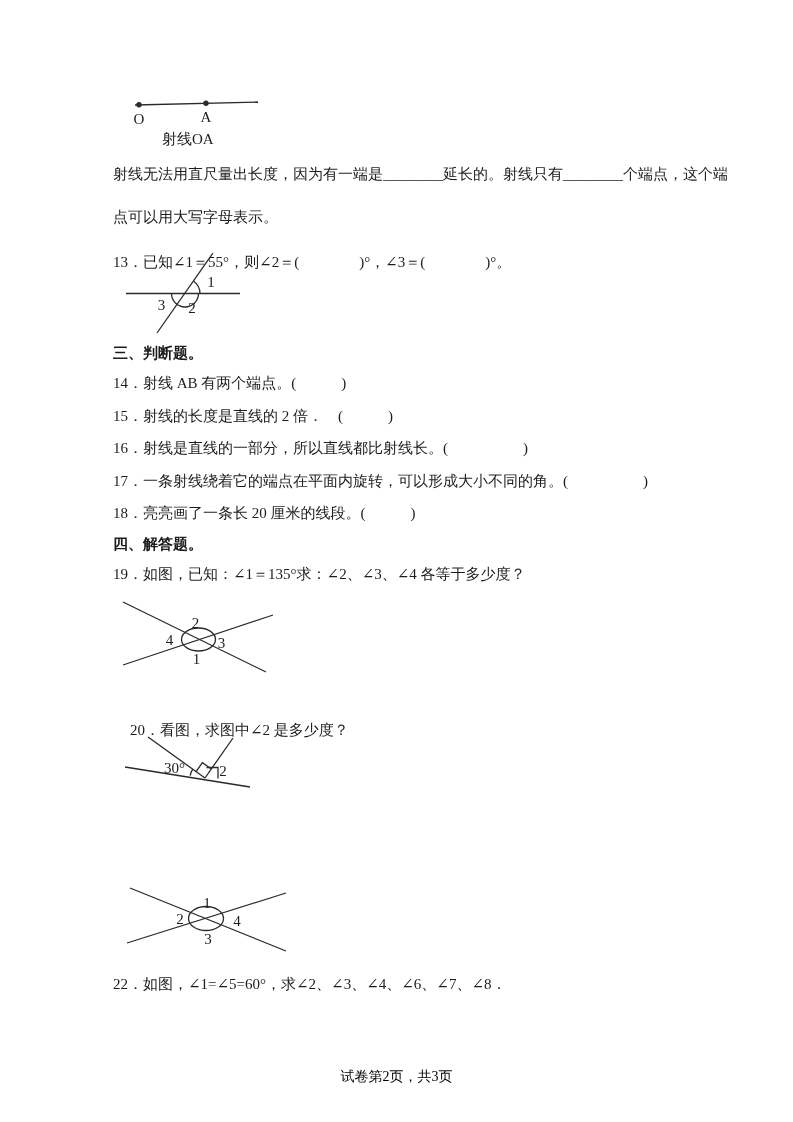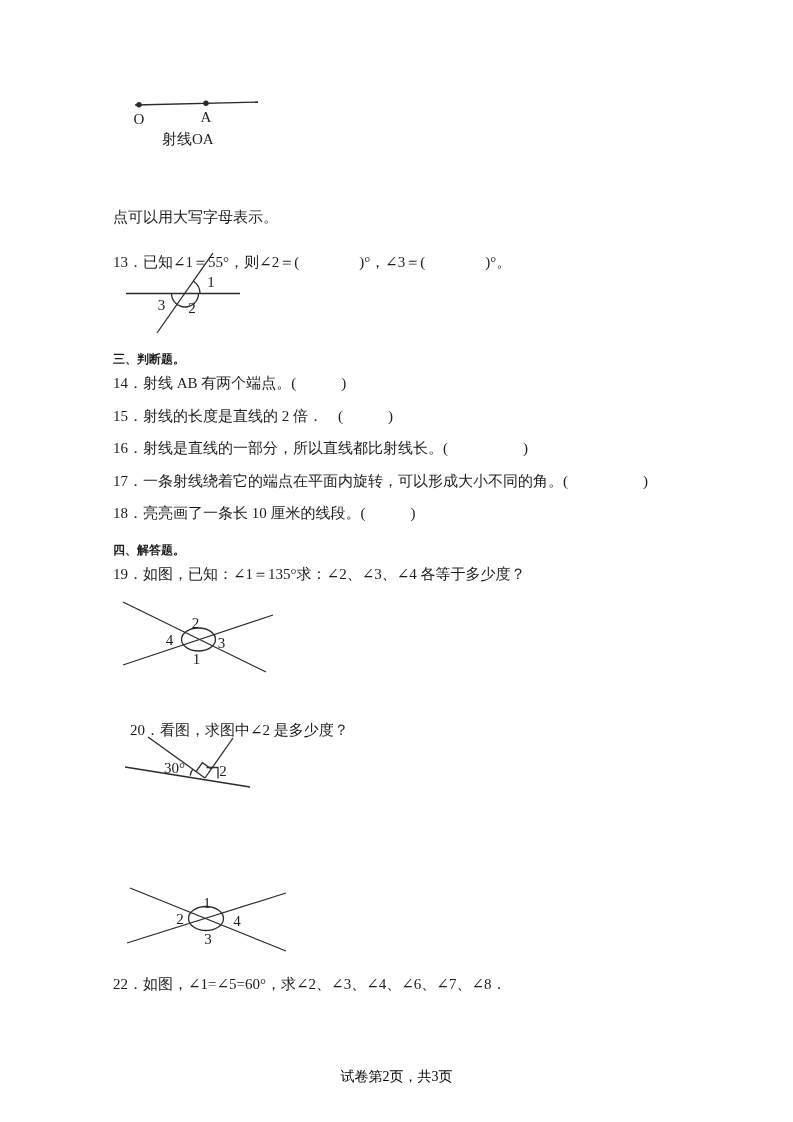--- a/index.html
+++ b/index.html
@@ -11,21 +11,21 @@
     color:#1c1c1c;
     overflow:hidden;
   }
   .t{
     position:absolute;
     font-size:15px;
     line-height:1.25;
     white-space:nowrap;
     color:#1c1c1c;
   }
-  .bold{font-weight:bold;font-size:12px;margin-top:8px;}
+  .bold{font-weight:bold;font-size:15px;}
   .fig{position:absolute;overflow:visible;}
   .fig line,.fig path,.fig ellipse{stroke:#2b2b2b;stroke-width:1.3;fill:none;}
   .fig circle{fill:#2b2b2b;stroke:none;}
   .fig text{fill:#1c1c1c;font-size:15px;font-family:"Liberation Serif","DejaVu Serif",serif;}
   .footer{
     position:absolute;top:1068px;left:0;width:100%;
     text-align:center;font-size:14px;color:#000000;
   }
 </style>
 </head>
@@ -35,41 +35,42 @@
 
   <svg class="fig" style="left:126px;top:86px;" width="175" height="62" viewBox="0 0 175 62">
     <line x1="9" y1="19" x2="132" y2="16"></line>
     <circle cx="13" cy="18.8" r="2.7"></circle>
     <circle cx="80" cy="17.3" r="2.7"></circle>
     <text x="13" y="38" text-anchor="middle">O</text>
     <text x="80" y="36" text-anchor="middle">A</text>
     <text x="36" y="58">射线OA</text>
   </svg>
 
+  <div class="t" style="left:113px;top:165px;">射线无法用直尺量出长度，因为有一端是________延长的。射线只有________个端点，这个端</div>
   <div class="t" style="left:113px;top:208px;">点可以用大写字母表示。</div>
 
   <div class="t" style="left:113px;top:231px;margin-top:22px;">13．已知∠1＝55°，则∠2＝(　　　　)°，∠3＝(　　　　)°。</div>
 
   <svg class="fig" style="left:118px;top:248px;" width="150" height="95" viewBox="0 0 150 95">
     <line x1="8" y1="45.5" x2="122" y2="45.5"></line>
     <line x1="95" y1="5" x2="39" y2="85"></line>
     <path d="M53.5 45.5 A13.5 13.5 0 0 0 80.5 45.5"></path>
     <path d="M82 45.5 A15 15 0 0 0 75.6 33.2"></path>
     <text x="93" y="39" text-anchor="middle">1</text>
     <text x="43.5" y="62" text-anchor="middle">3</text>
     <text x="74" y="65" text-anchor="middle">2</text>
   </svg>
 
   <div class="t bold" style="left:113px;top:344px;">三、判断题。</div>
 
   <div class="t" style="left:113px;top:374px;">14．射线 AB 有两个端点。(　　　)</div>
   <div class="t" style="left:113px;top:407px;">15．射线的长度是直线的 2 倍．　(　　　)</div>
   <div class="t" style="left:113px;top:439px;">16．射线是直线的一部分，所以直线都比射线长。(　　　　　)</div>
   <div class="t" style="left:113px;top:472px;">17．一条射线绕着它的端点在平面内旋转，可以形成大小不同的角。(　　　　　)</div>
-  <div class="t" style="left:113px;top:504px;">18．亮亮画了一条长 10 厘米的线段。(　　　)</div>
+  <div class="t" style="left:113px;top:504px;">18．亮亮画了一条长 20 厘米的线段。(　　　)</div>
 
   <div class="t bold" style="left:113px;top:535px;">四、解答题。</div>
 
   <div class="t" style="left:113px;top:565px;">19．如图，已知：∠1＝135°求：∠2、∠3、∠4 各等于多少度？</div>
 
   <svg class="fig" style="left:113px;top:597px;" width="170" height="92" viewBox="0 0 170 92">
     <line x1="10" y1="5" x2="153" y2="75"></line>
     <line x1="10" y1="68" x2="160" y2="18"></line>
     <ellipse cx="85.5" cy="42.5" rx="17" ry="11.5"></ellipse>
     <text x="82.5" y="31" text-anchor="middle">2</text>

